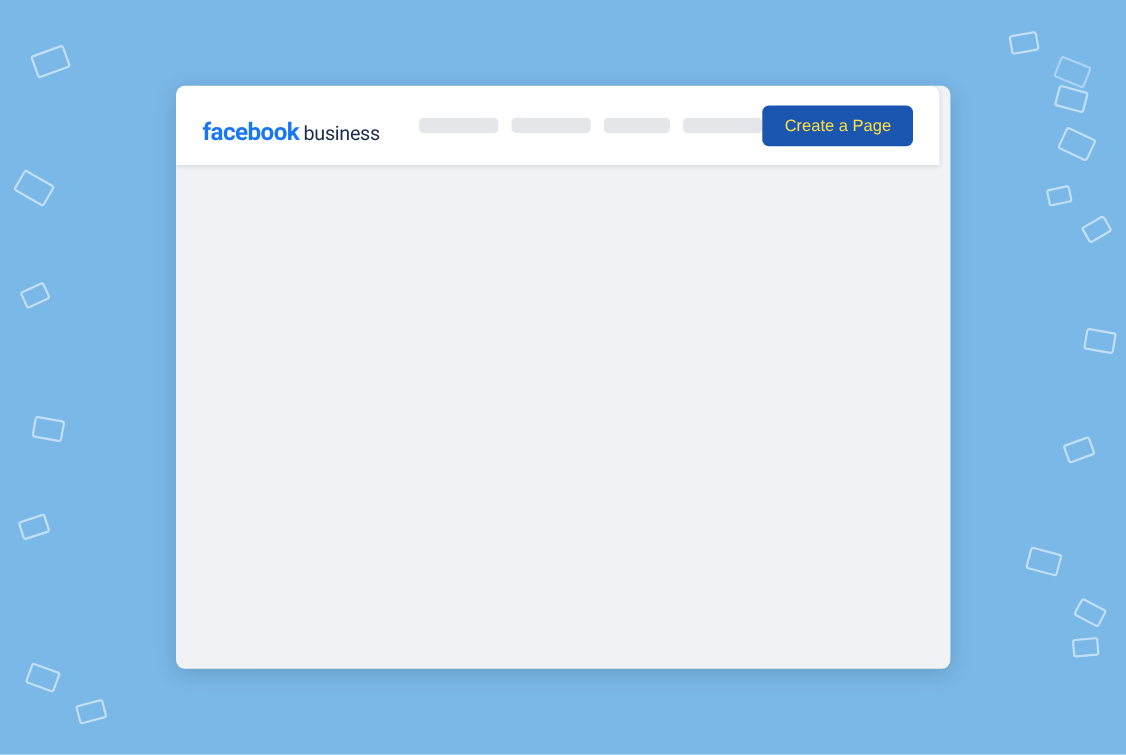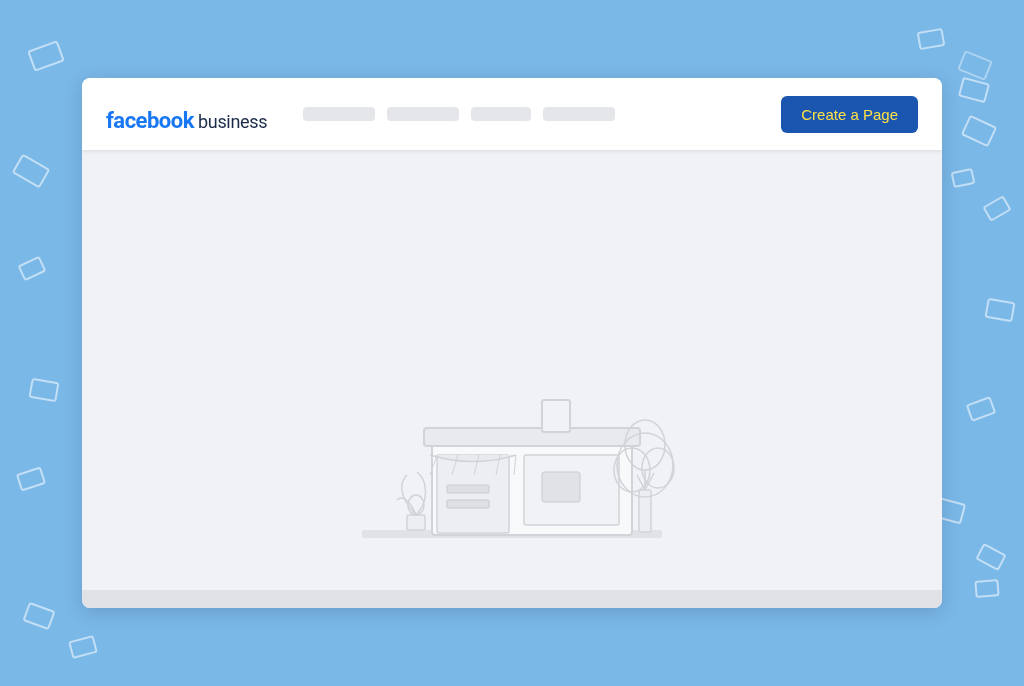--- a/index.html
+++ b/index.html
@@ -26,28 +26,28 @@
     .bg-shape {
       position: absolute;
       border: 2px solid rgba(255,255,255,0.55);
       border-radius: 3px;
       background: transparent;
     }
 
     
     .main-card {
       position: relative;
-      width: 860px;
+      width: 704px;
       height: 530px;
       background: #f0f2f5;
       border-radius: 8px;
       box-shadow: 0 4px 20px rgba(0,0,0,0.15);
       overflow: hidden;
       display: flex;
-      flex-direction: column;
+      flex-direction: row;
     }
 
     
     .navbar {
       background: #ffffff;
       padding: 0 24px;
       height: 72px;
       display: flex;
       align-items: center;
       justify-content: space-between;

